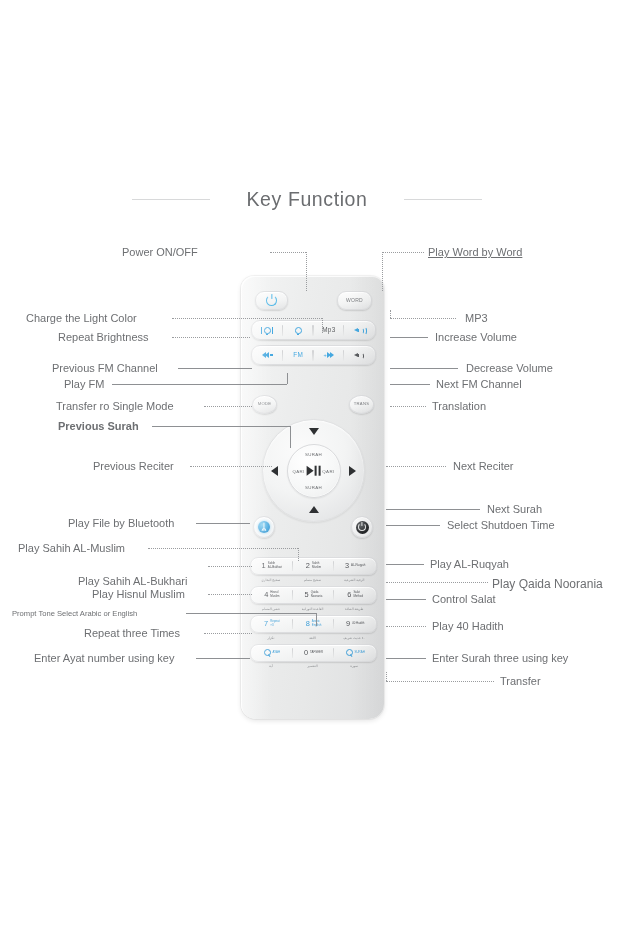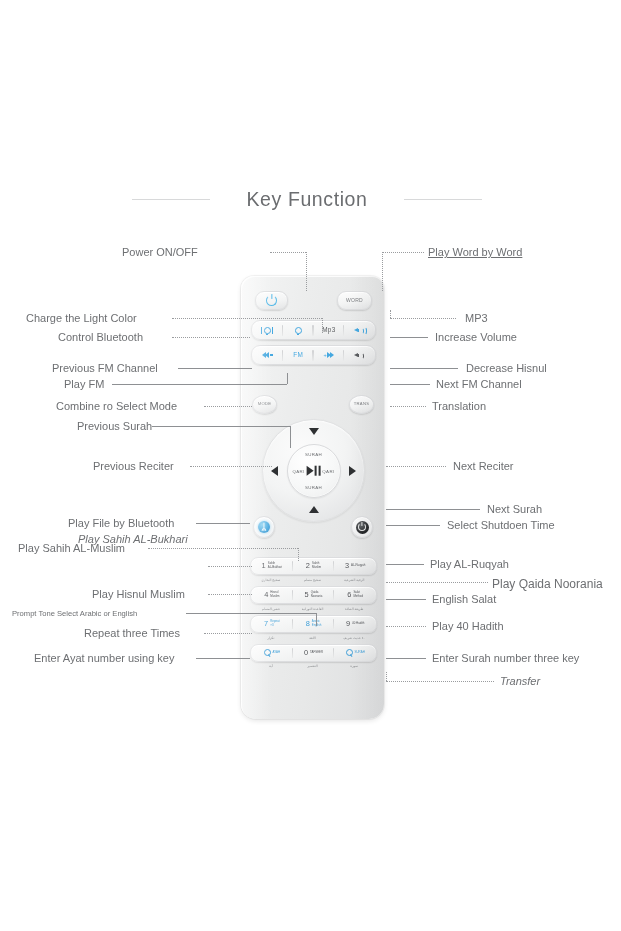--- a/index.html
+++ b/index.html
@@ -447,48 +447,48 @@
   </div>
 
   <div class="callout" style="left:122px;top:247px;">Power ON/OFF</div>
   <div class="lead dot" style="left:270px;top:252px;width:36px;"></div>
   <div class="lead vdot" style="left:306px;top:252px;height:39px;"></div>
 
   <div class="callout" style="left:26px;top:313px;">Charge the Light Color</div>
   <div class="lead dot" style="left:172px;top:318px;width:150px;"></div>
   <div class="lead vdot" style="left:322px;top:318px;height:15px;"></div>
 
-  <div class="callout" style="left:58px;top:332px;">Control Bluetooth</div>
+  <div class="callout" style="left:58px;top:332px;">Repeat Brightness</div>
   <div class="lead dot" style="left:172px;top:337px;width:78px;"></div>
 
   <div class="callout" style="left:52px;top:363px;">Previous FM Channel</div>
   <div class="lead" style="left:178px;top:368px;width:74px;"></div>
 
   <div class="callout" style="left:64px;top:379px;">Play FM</div>
   <div class="lead" style="left:112px;top:384px;width:175px;"></div>
   <div class="lead v" style="left:287px;top:373px;height:11px;"></div>
 
-  <div class="callout" style="left:56px;top:401px;">Combine ro Select Mode</div>
+  <div class="callout" style="left:56px;top:401px;">Transfer ro Single Mode</div>
   <div class="lead dot" style="left:204px;top:406px;width:48px;"></div>
 
-  <div class="callout" style="left:77px;top:421px;">Previous Surah</div>
+  <div class="callout" style="left:58px;top:421px;font-weight:bold;">Previous Surah</div>
   <div class="lead" style="left:152px;top:426px;width:138px;"></div>
   <div class="lead v" style="left:290px;top:426px;height:22px;"></div>
 
   <div class="callout" style="left:93px;top:461px;">Previous Reciter</div>
   <div class="lead dot" style="left:190px;top:466px;width:82px;"></div>
 
   <div class="callout" style="left:68px;top:518px;">Play File by Bluetooth</div>
   <div class="lead" style="left:196px;top:523px;width:54px;"></div>
 
   <div class="callout" style="left:18px;top:543px;">Play Sahih AL-Muslim</div>
   <div class="lead dot" style="left:148px;top:548px;width:150px;"></div>
   <div class="lead vdot" style="left:298px;top:548px;height:13px;"></div>
 
-  <div class="callout" style="left:78px;top:534px;font-style:italic;">Play Sahih AL-Bukhari</div>
+  <div class="callout" style="left:78px;top:576px;">Play Sahih AL-Bukhari</div>
   <div class="lead dot" style="left:208px;top:566px;width:44px;"></div>
 
   <div class="callout" style="left:92px;top:589px;text-align:center;">Play Hisnul Muslim</div>
   <div class="lead dot" style="left:208px;top:594px;width:44px;"></div>
 
   <div class="callout xs" style="left:12px;top:610px;">Prompt Tone Select Arabic or English</div>
   <div class="lead" style="left:186px;top:613px;width:130px;"></div>
   <div class="lead v" style="left:316px;top:613px;height:13px;"></div>
 
   <div class="callout" style="left:84px;top:628px;">Repeat three Times</div>
@@ -501,21 +501,21 @@
   <div class="lead dot" style="left:382px;top:252px;width:42px;"></div>
   <div class="lead vdot" style="left:382px;top:252px;height:39px;"></div>
 
   <div class="callout" style="left:465px;top:313px;">MP3</div>
   <div class="lead dot" style="left:390px;top:318px;width:66px;"></div>
   <div class="lead vdot" style="left:390px;top:310px;height:8px;"></div>
 
   <div class="callout" style="left:435px;top:332px;">Increase Volume</div>
   <div class="lead" style="left:390px;top:337px;width:38px;"></div>
 
-  <div class="callout" style="left:466px;top:363px;">Decrease Hisnul</div>
+  <div class="callout" style="left:466px;top:363px;">Decrease Volume</div>
   <div class="lead" style="left:390px;top:368px;width:68px;"></div>
 
   <div class="callout" style="left:436px;top:379px;">Next FM Channel</div>
   <div class="lead" style="left:390px;top:384px;width:40px;"></div>
 
   <div class="callout" style="left:432px;top:401px;">Translation</div>
   <div class="lead dot" style="left:390px;top:406px;width:36px;"></div>
 
   <div class="callout" style="left:453px;top:461px;">Next Reciter</div>
   <div class="lead dot" style="left:386px;top:466px;width:60px;"></div>
@@ -525,26 +525,26 @@
 
   <div class="callout" style="left:447px;top:520px;">Select Shutdoen Time</div>
   <div class="lead" style="left:386px;top:525px;width:54px;"></div>
 
   <div class="callout" style="left:430px;top:559px;">Play AL-Ruqyah</div>
   <div class="lead" style="left:386px;top:564px;width:38px;"></div>
 
   <div class="callout sm" style="left:492px;top:578px;">Play Qaida Noorania</div>
   <div class="lead dot" style="left:386px;top:582px;width:102px;"></div>
 
-  <div class="callout" style="left:432px;top:594px;">English Salat</div>
+  <div class="callout" style="left:432px;top:594px;">Control Salat</div>
   <div class="lead" style="left:386px;top:599px;width:40px;"></div>
 
   <div class="callout" style="left:432px;top:621px;">Play 40 Hadith</div>
   <div class="lead dot" style="left:386px;top:626px;width:40px;"></div>
 
-  <div class="callout" style="left:432px;top:653px;">Enter Surah number three key</div>
+  <div class="callout" style="left:432px;top:653px;">Enter Surah three using key</div>
   <div class="lead" style="left:386px;top:658px;width:40px;"></div>
 
-  <div class="callout" style="left:500px;top:676px;font-style:italic;">Transfer</div>
+  <div class="callout" style="left:500px;top:676px;">Transfer</div>
   <div class="lead dot" style="left:386px;top:681px;width:108px;"></div>
   <div class="lead vdot" style="left:386px;top:672px;height:9px;"></div>
 
 </div>
 
 </body></html>

